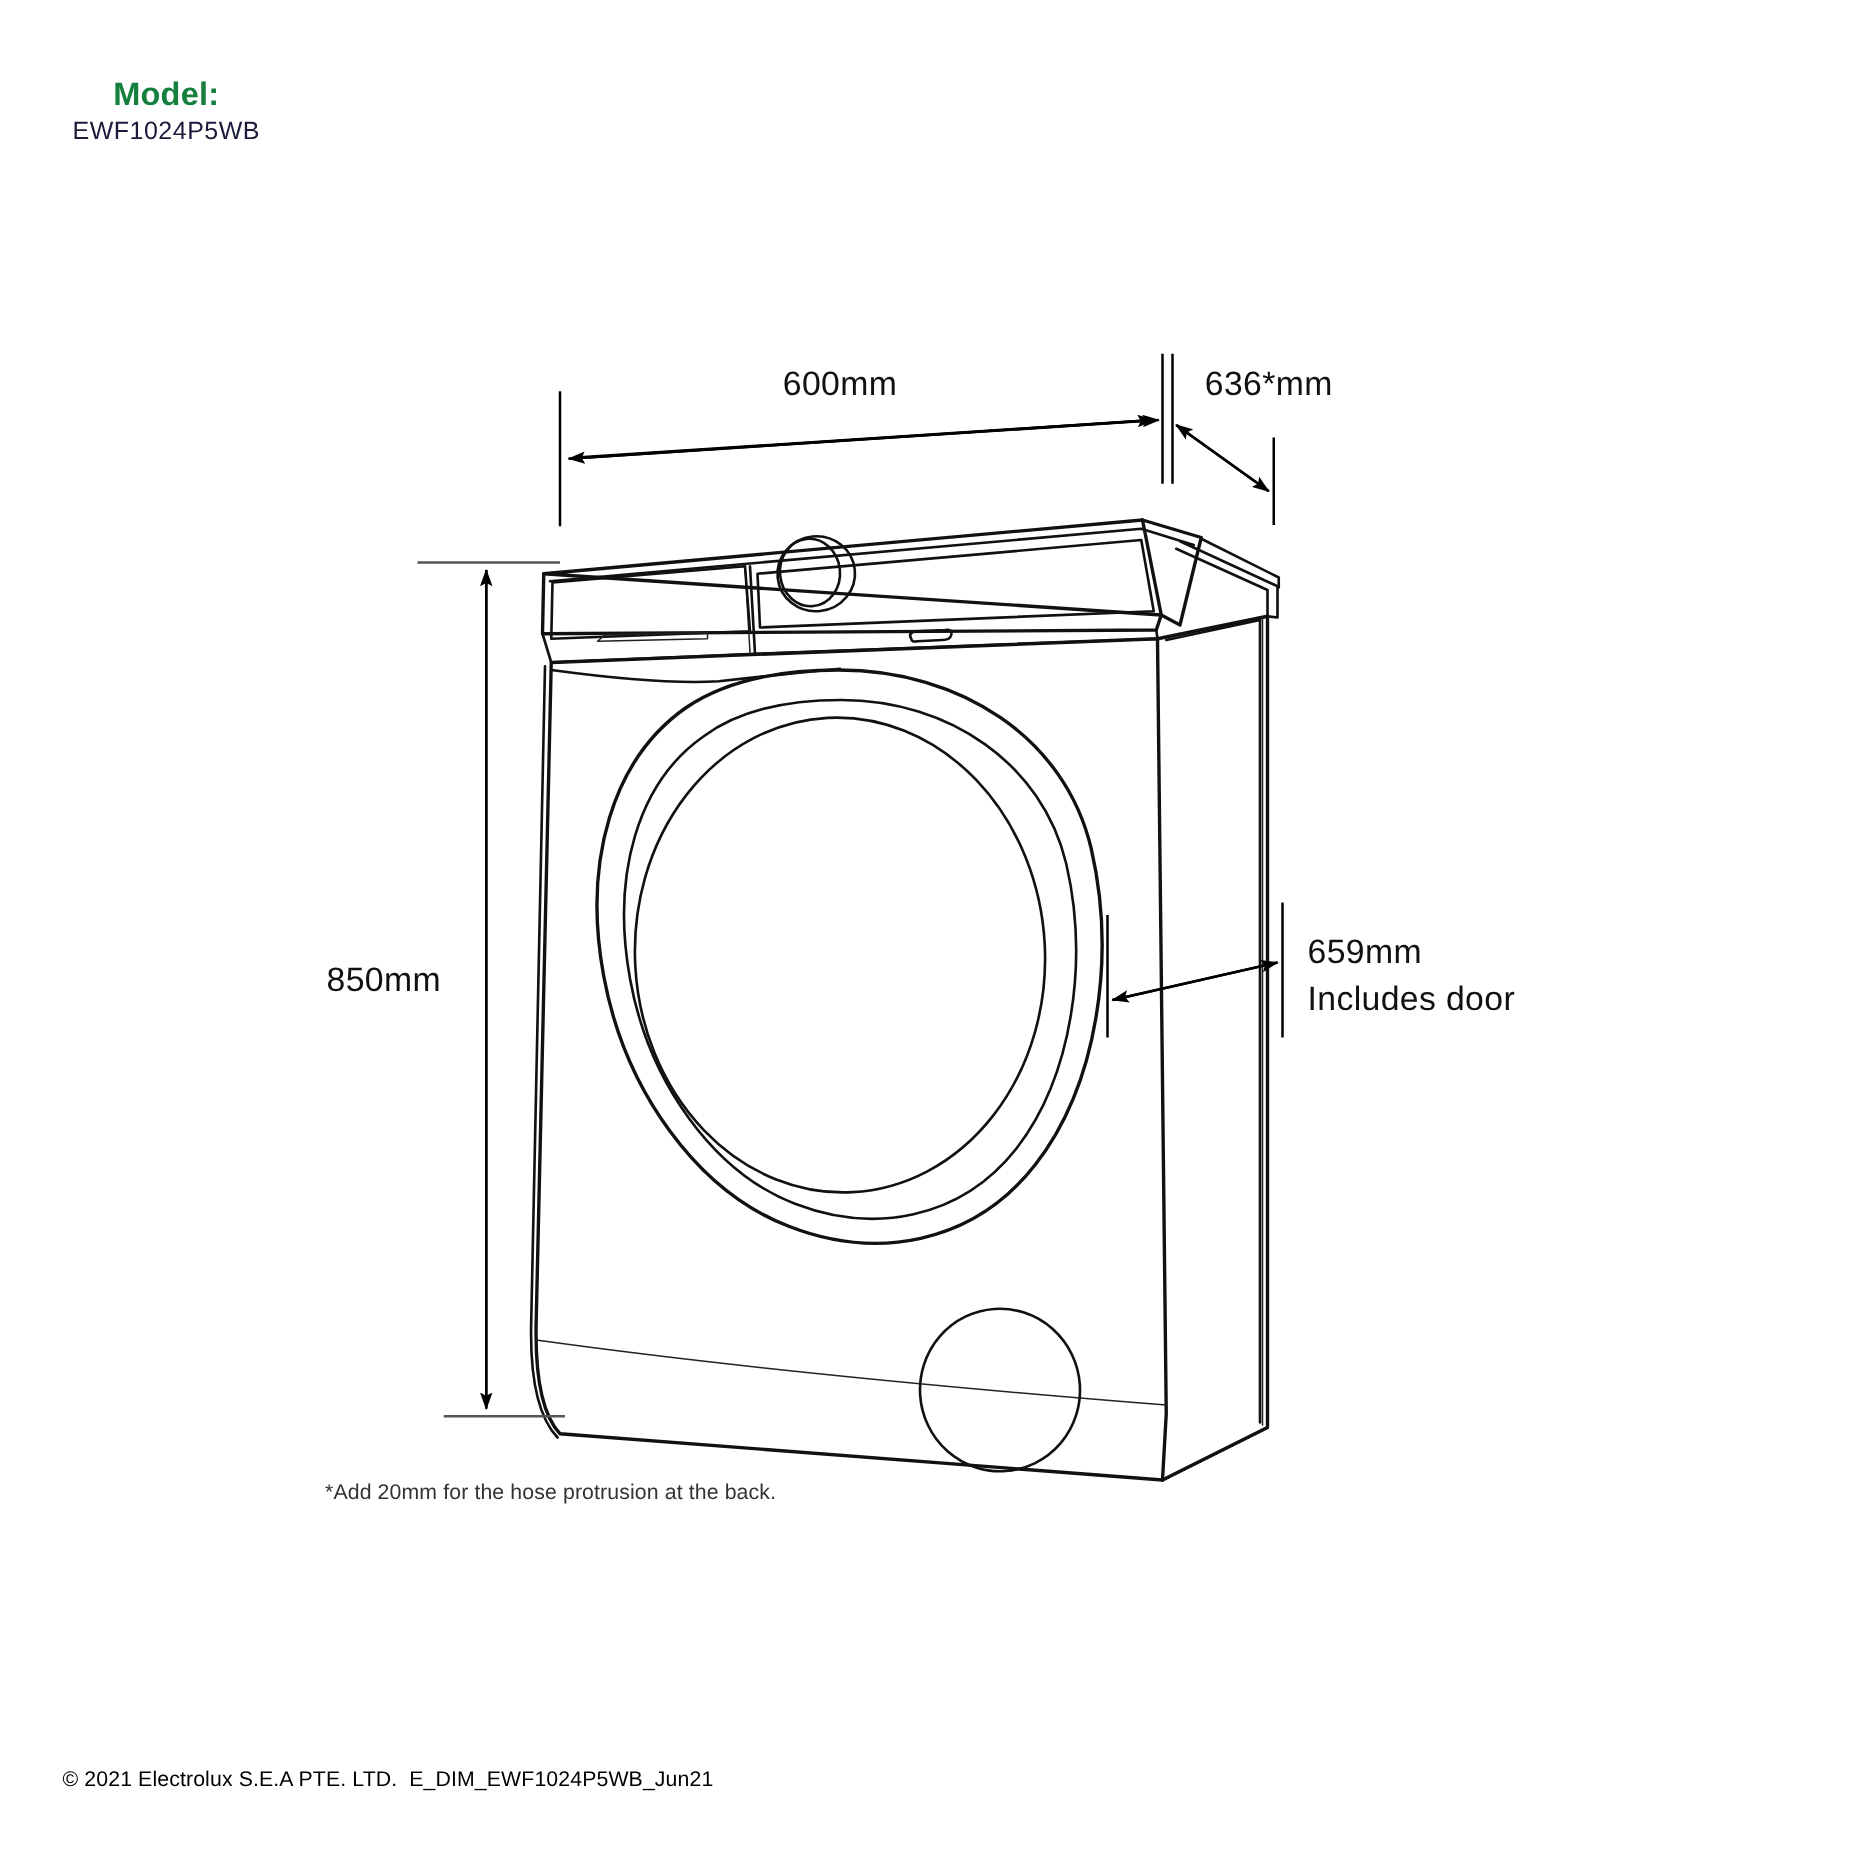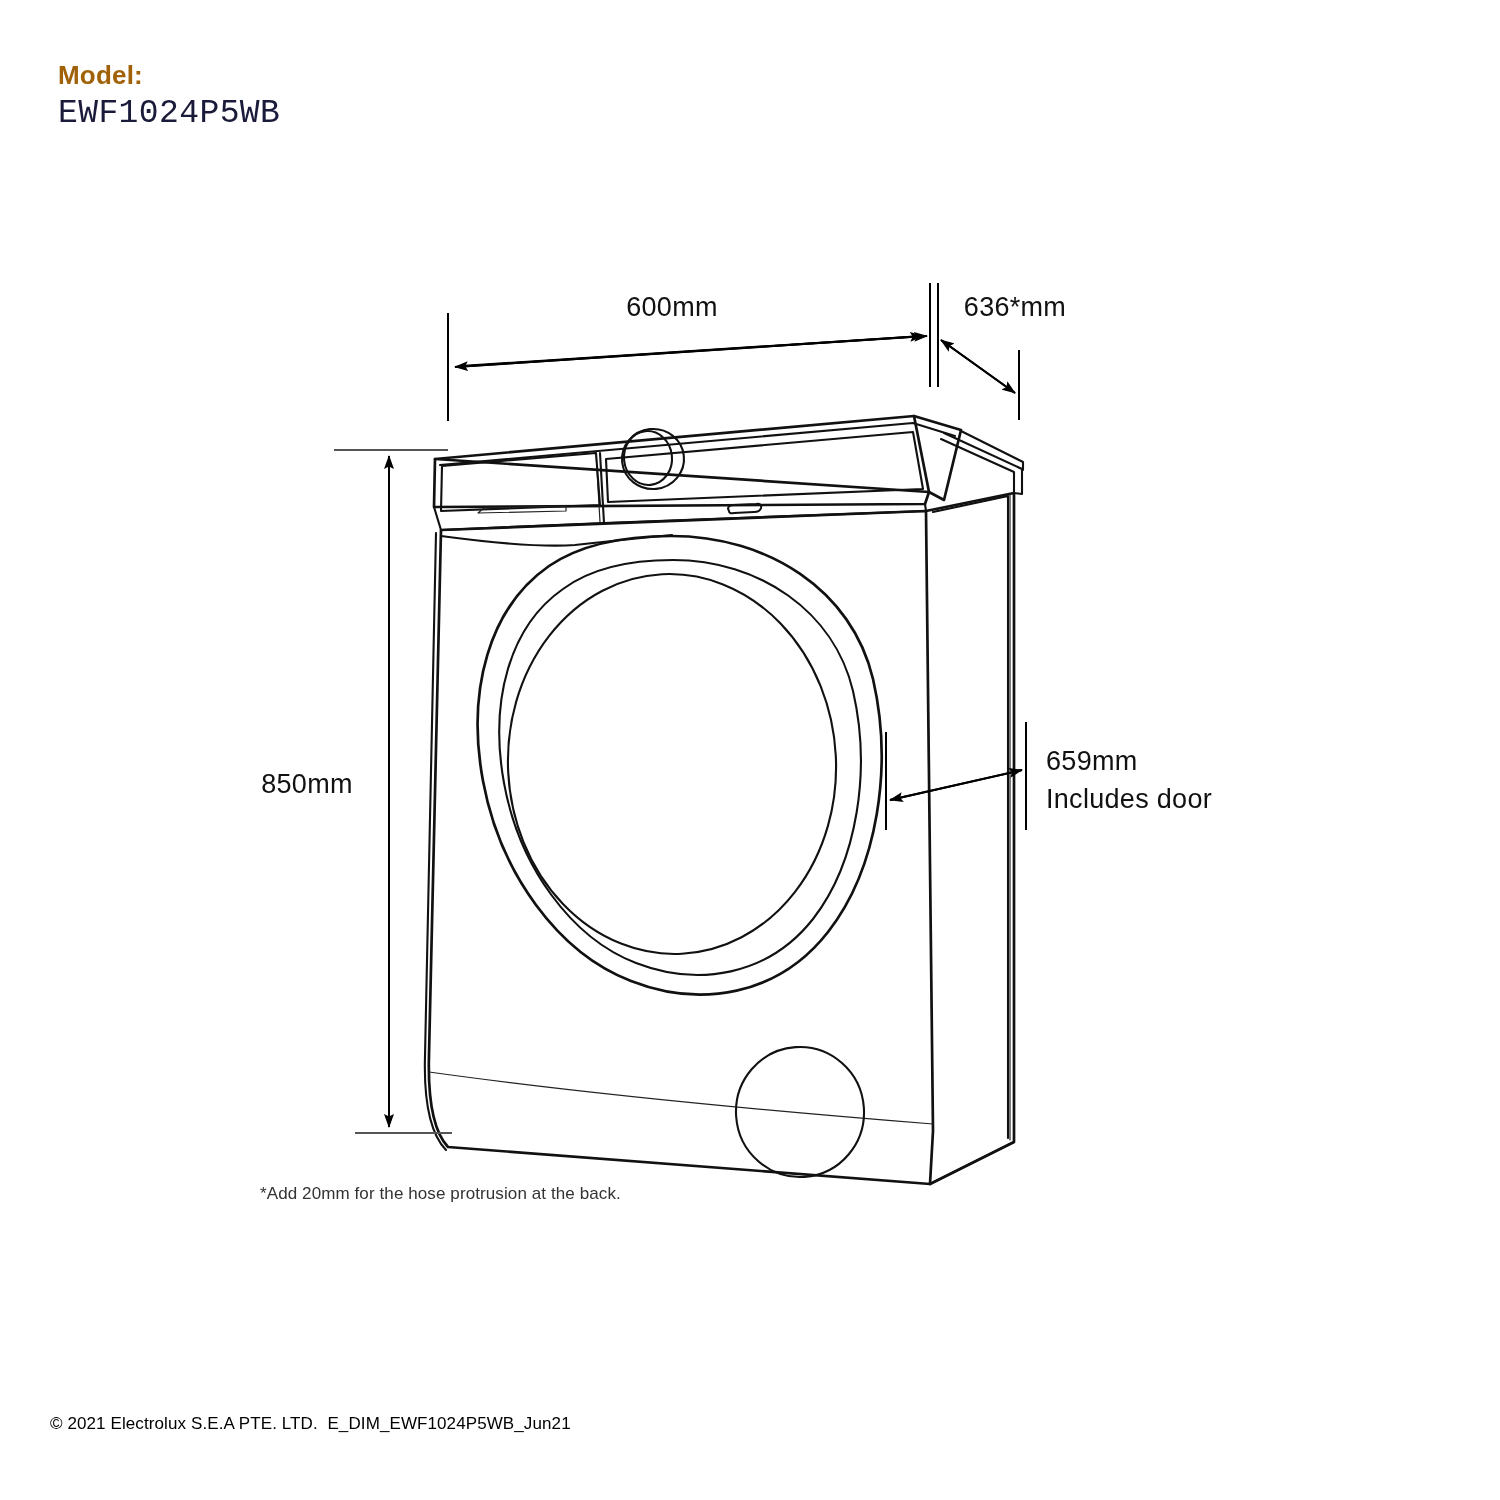--- a/index.html
+++ b/index.html
@@ -25,24 +25,23 @@
     left: 58px;
     top: 58px;
     line-height: 1.32;
   }
   .hdr-label {
     font-size: 26px;
     font-weight: 700;
     letter-spacing: 0.2px;
   }
   .hdr-model {
-    font-size: 33px;
+    font-size: 20px;
     font-weight: 400;
     letter-spacing: 0.4px;
-    font-family: Liberation Mono, monospace;
   }
   .footer {
     position: absolute;
     left: 50px;
     top: 1414px;
     font-size: 17px;
     letter-spacing: 0.1px;
     white-space: pre;
   }
   svg { display: block; }
@@ -62,21 +61,21 @@
     font-family: "Liberation Sans", sans-serif;
     font-size: 17px;
     fill: #333333;
     letter-spacing: 0.1px;
   }
 </style>
 </head>
 <body>
 
 <div class="hdr">
-  <div class="hdr-label" style="color: #a16207;">Model:</div>
+  <div class="hdr-label" style="color: #15803d; text-align: center;">Model:</div>
   <div class="hdr-model" style="color: rgb(26, 26, 58);">EWF1024P5WB</div>
 </div>
 
 <svg id="sheet" viewBox="0 0 1500 1500">
 
   <defs>
     <marker id="ah" markerWidth="14" markerHeight="10" refX="13" refY="5" orient="auto" markerUnits="userSpaceOnUse">
       <path d="M0,0 L14,5 L0,10 L2.6,5 Z" fill="#000000"></path>
     </marker>
     <marker id="ah2" markerWidth="14" markerHeight="10" refX="13" refY="5" orient="auto" markerUnits="userSpaceOnUse">

